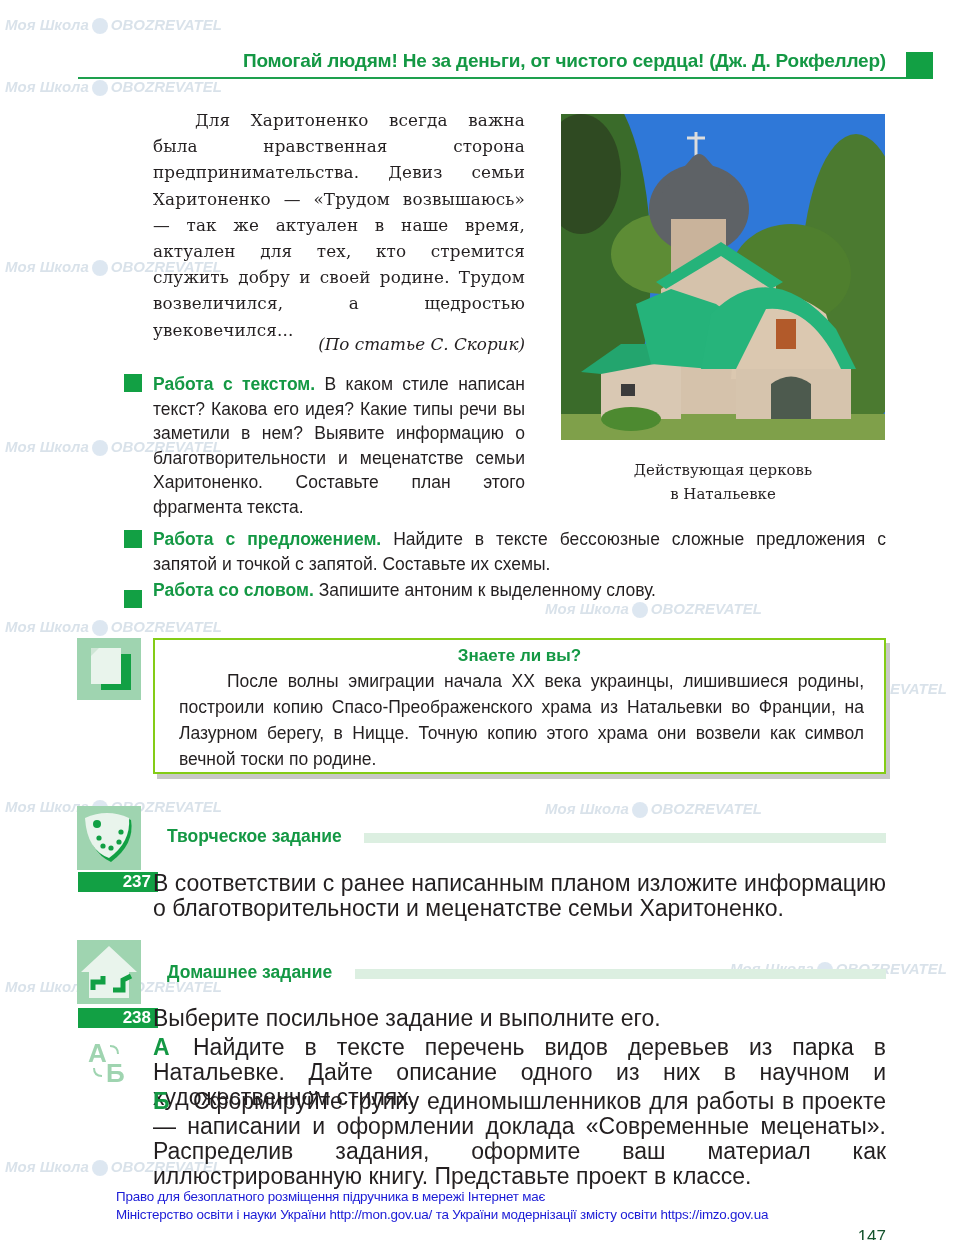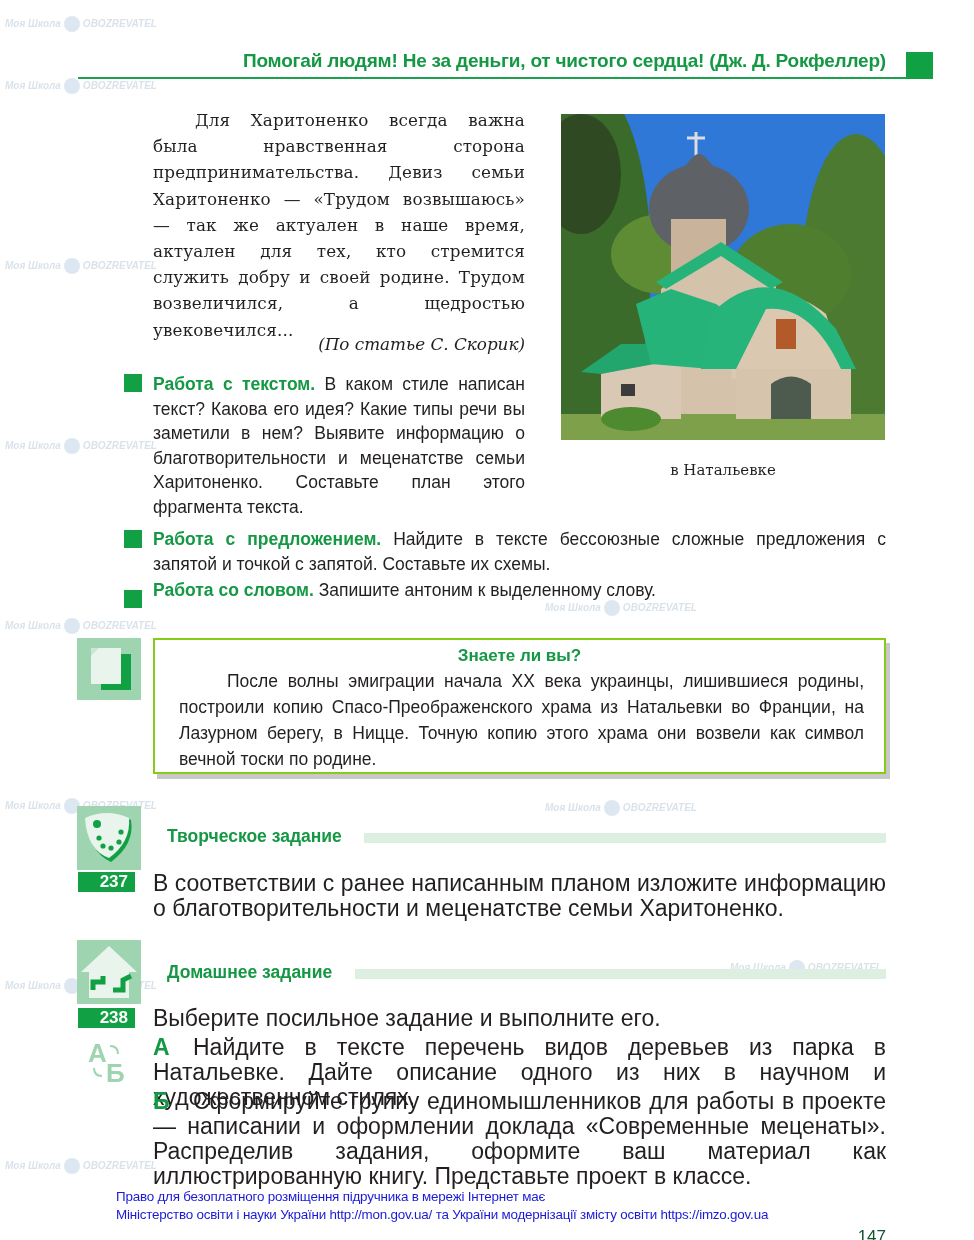--- a/index.html
+++ b/index.html
@@ -65,21 +65,21 @@
   }
   .info-body p { text-indent: 48px; }
 
   .section-title {
     position: absolute; font-family: "Liberation Sans", sans-serif; font-weight: bold;
     font-size: 17.5px; color: #149844; margin-left: 14px;
   }
   .section-bar { position: absolute; height: 10px; background: #dcefe1; }
 
   .num-badge {
-    position: absolute; left: 78px; width: 57px; height: 20px; background: #12a044;
+    position: absolute; left: 78px; width: 80px; height: 20px; background: #12a044;
     color: #fff; font-family: "Liberation Sans", sans-serif; font-weight: bold; font-size: 17px;
     text-align: right; padding-right: 7px; line-height: 20px;
   }
   .body-text {
     position: absolute; font-family: "Liberation Sans", sans-serif; font-size: 23px;
     line-height: 25px; color: #231f20; text-align: justify;
   }
   .opt-letter { color: #149844; font-weight: bold; display: inline-block; width: 40px; }
 
   .page-number {
@@ -87,21 +87,21 @@
     font-family: "Liberation Sans", sans-serif; font-size: 17px; color: #14532d; margin-top: 47px;
   }
   .footer {
     position: absolute; left: 116px; top: 1188px; width: 780px;
     font-family: "Liberation Sans", sans-serif; font-size: 13.4px; line-height: 18px; color: #1a1ad6;
     letter-spacing: -0.2px;
   }
 
   .watermark {
     position: absolute; font-family: "Liberation Sans", sans-serif; font-style: italic; font-weight: bold;
-    font-size: 10px; color: rgba(120,150,180,0.28); white-space: nowrap; pointer-events: none;
+    font-size: 15px; color: rgba(120,150,180,0.28); white-space: nowrap; pointer-events: none;
   }
   .watermark .circle {
     display: inline-block; width: 16px; height: 16px; border-radius: 50%;
     background: rgba(120,160,200,0.25); vertical-align: middle; margin: 0 3px;
   }
 </style>
 </head>
 <body>
 
 <div class="watermark" style="left:5px;top:16px;"><span>Моя Школа</span><span class="circle"></span><span>OBOZREVATEL</span></div>
@@ -152,20 +152,21 @@
     <path d="M175 205 Q215 160 265 200 L285 265 L170 265 Z" fill="#dbc8b0"></path>
     <path d="M150 200 Q210 140 275 215 L295 255 L280 255 Q250 190 205 195 L175 255 L140 255 Z" fill="#26b47b"></path>
     <rect x="175" y="255" width="115" height="50" fill="#d6c4ad"></rect>
     <path d="M210 305 L210 270 Q230 255 250 270 L250 305 Z" fill="#4d5a4e"></path>
     <rect x="215" y="205" width="20" height="30" fill="#b25a2a"></rect>
     <rect x="60" y="270" width="14" height="12" fill="#3b3b3b"></rect>
     <ellipse cx="70" cy="305" rx="30" ry="12" fill="#4d8a30"></ellipse>
   </svg>
 </div>
 <div class="caption">
+  <div>Действующая церковь</div>
   <div>в Натальевке</div>
 </div>
 
 <div class="task-marker" style="left:124px;top:374px;"></div>
 <div class="task-text" style="left:153px;top:372px;width:372px;">
   <span class="lead">Работа с текстом.</span><span> В каком стиле написан текст? Какова его идея? Какие типы речи вы заметили в нем? Выявите информацию о благотворительности и меценатстве семьи Харитоненко. Составьте план этого фрагмента текста.</span>
 </div>
 
 <div class="task-marker" style="left:124px;top:530px;"></div>
 <div class="task-text" style="left:153px;top:527px;width:733px;">

